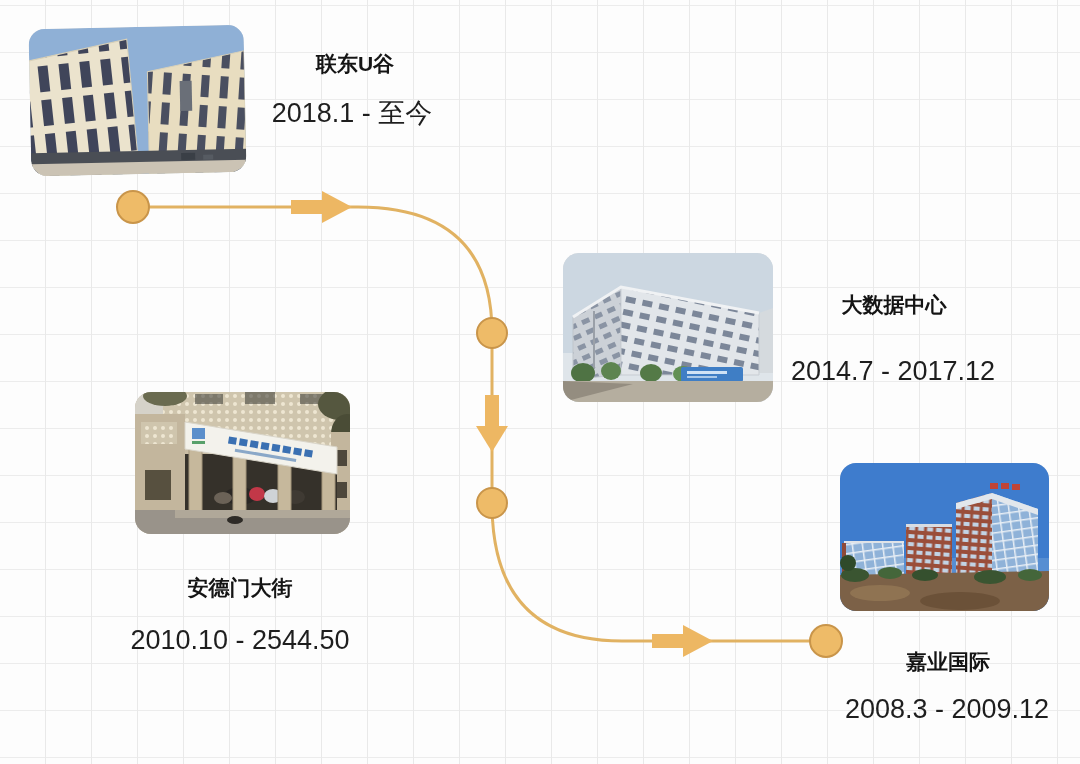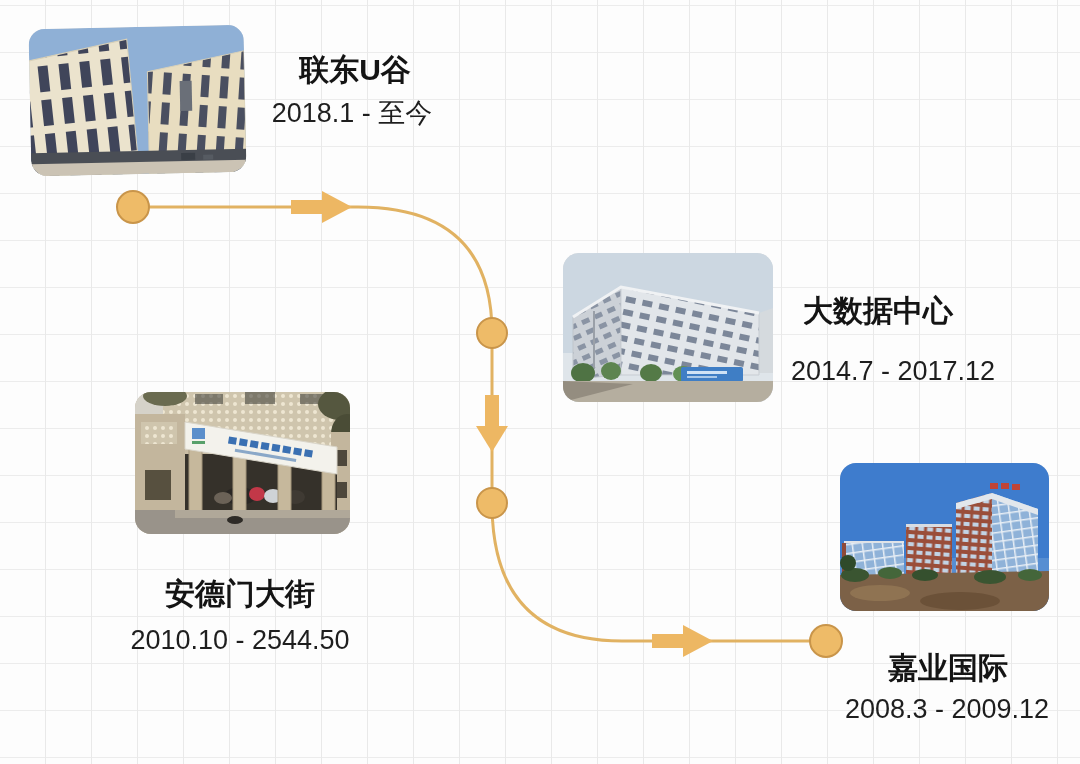--- a/index.html
+++ b/index.html
@@ -21,21 +21,21 @@
     position:absolute;
     border-radius:16px;
     overflow:hidden;
     background:#dddddd;
   }
   .photo svg{display:block;width:100%;height:100%;}
   .item-title{
     position:absolute;
     width:300px;
     text-align:center;
-    font-size:30px;
+    font-size:21px;
     font-weight:700;
     color:#141414;
     white-space:nowrap;
   }
   .item-period{
     position:absolute;
     width:300px;
     text-align:center;
     font-size:27px;
     font-weight:400;
@@ -126,21 +126,21 @@
         <ellipse cx="88" cy="120" rx="11" ry="9" fill="#547a47"></ellipse>
         <ellipse cx="120" cy="121" rx="10" ry="8" fill="#629054"></ellipse>
         <ellipse cx="150" cy="122" rx="9" ry="8" fill="#4f7344"></ellipse>
         <rect x="118" y="114" width="62" height="15" rx="2" fill="#3f7ec5"></rect>
         <rect x="124" y="118" width="40" height="3" fill="#cfe2f5"></rect>
         <rect x="124" y="123" width="30" height="2" fill="#a9c8e8"></rect>
         <rect x="0" y="128" width="210" height="21" fill="#b5ae9f"></rect>
         <polygon points="0,128 70,131 0,149" fill="#948d80"></polygon>
       </svg>
     </div>
-    <div class="item-title" style="left:728px;top:291px;">大数据中心</div>
+    <div class="item-title" style="left:744px;top:291px;">大数据中心</div>
     <div class="item-period" style="left:743px;top:336px;margin-top:20px;">2014.7 - 2017.12</div>
   </div>
 
   
   <div class="tl-item">
     <div class="photo" style="left:135px;top:392px;width:215px;height:142px;">
       <svg viewBox="0 0 215 142" xmlns="http://www.w3.org/2000/svg">
         <defs>
           <pattern id="p3l" width="8" height="8" patternUnits="userSpaceOnUse">
             <rect width="8" height="8" fill="#cfc5ad"></rect>

